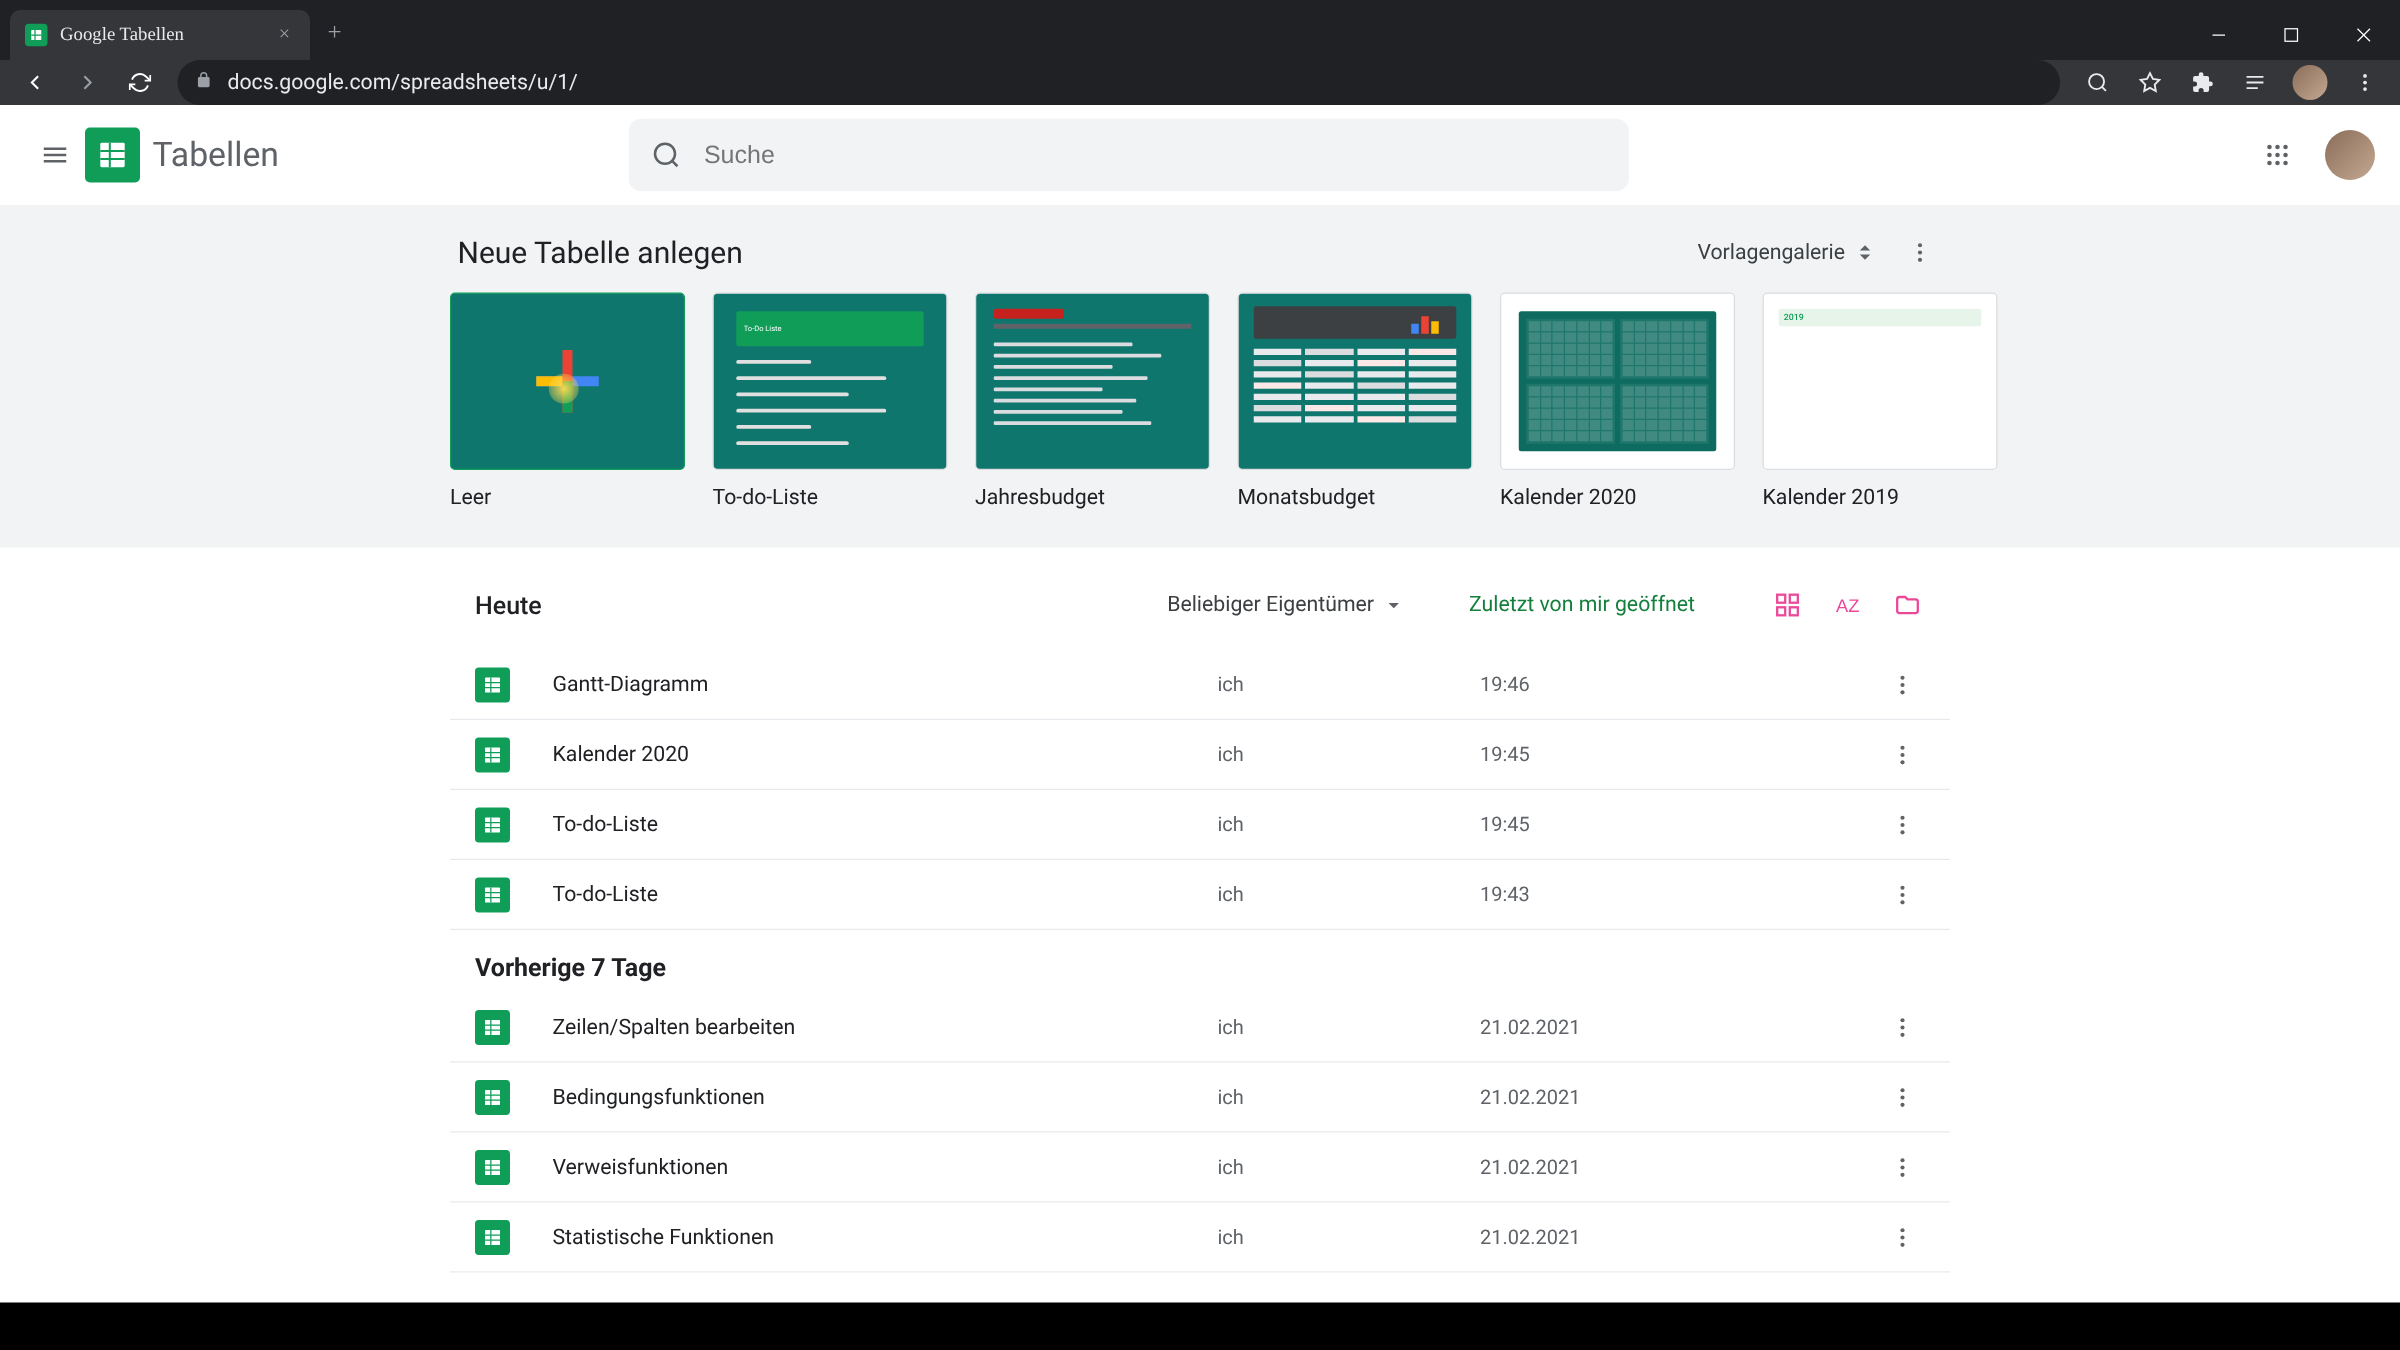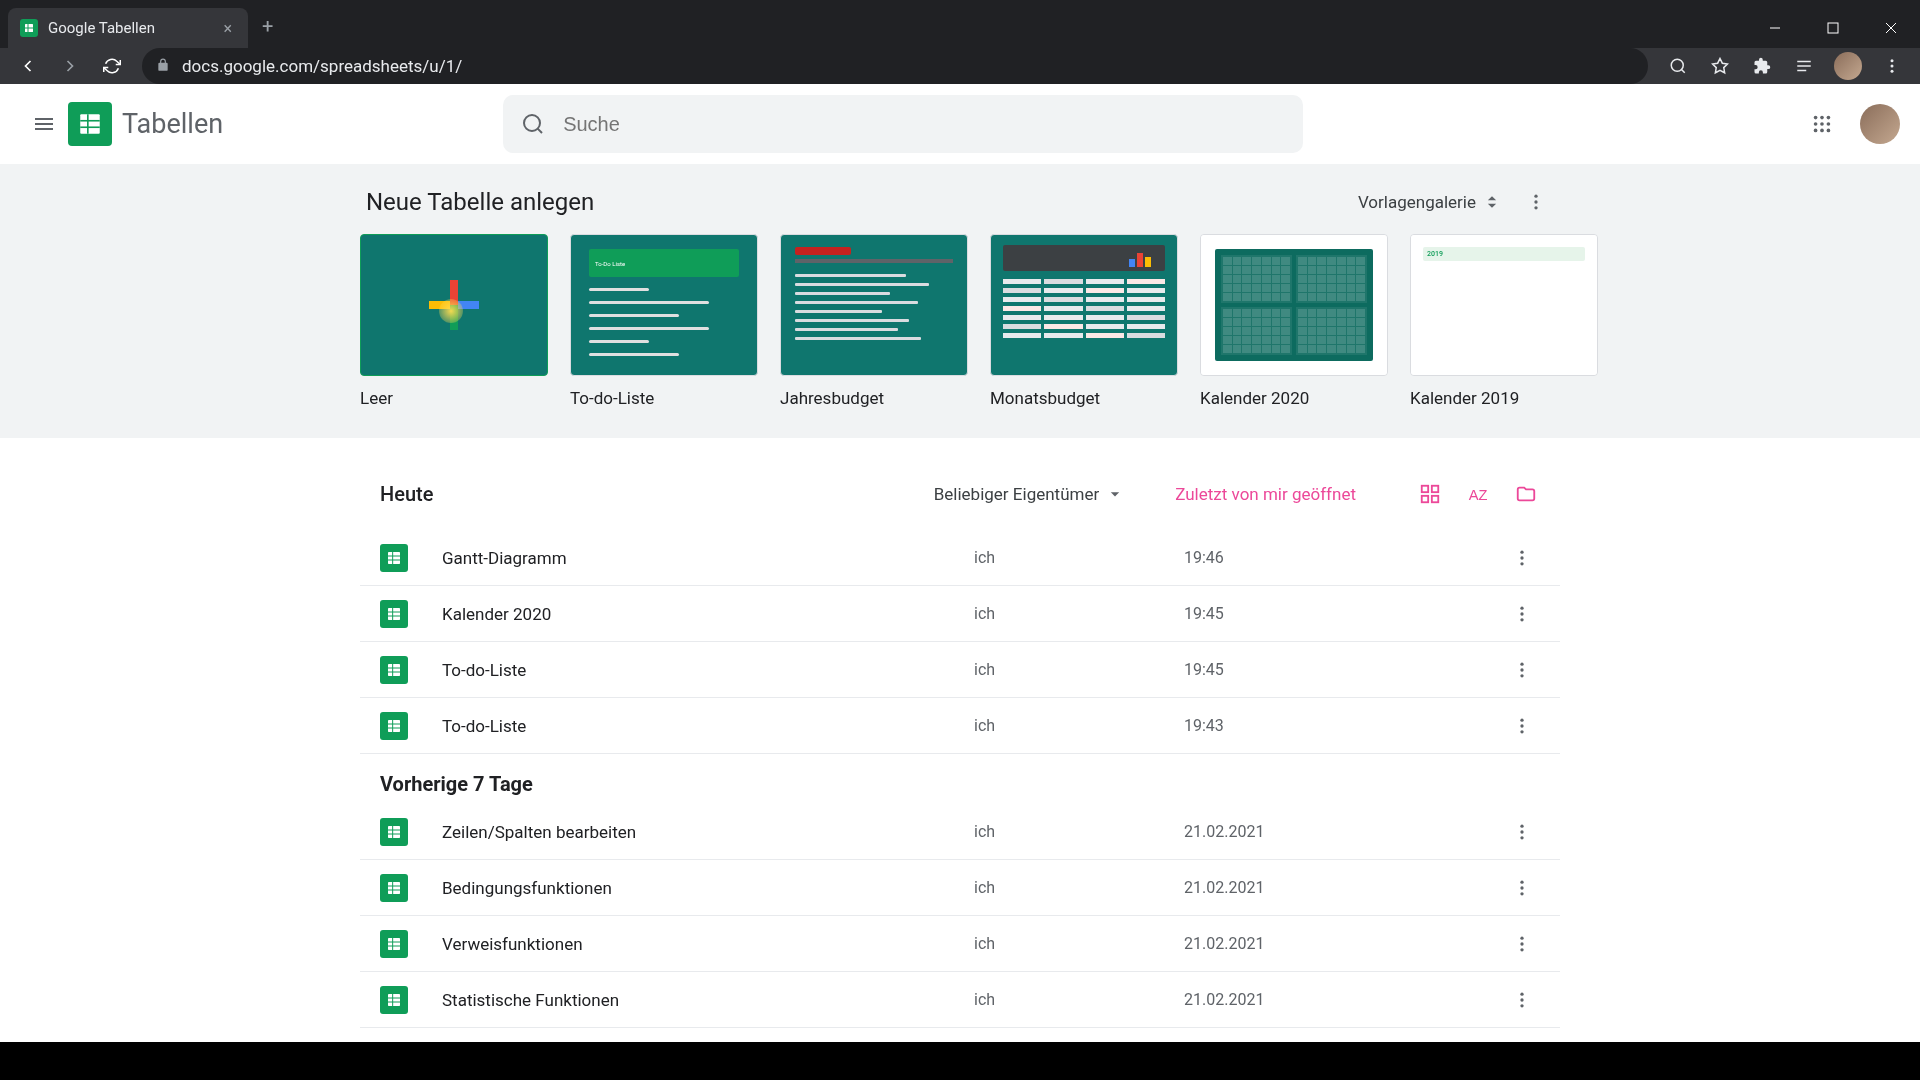--- a/index.html
+++ b/index.html
@@ -1,19 +1,19 @@
 <!DOCTYPE html>
 <html><head>
 <meta charset="utf-8">
 <style>
 * { margin: 0; padding: 0; box-sizing: border-box; }
 body { font-family: "Google Sans", Roboto, Arial, sans-serif; background: #fff; overflow: hidden; width: 1920px; height: 1080px; }
 
 
-.browser-tabs { background: #202124; height: 48px; display: flex; align-items: flex-end; padding-left: 8px; }
+.browser-tabs { background: #202124; height: 48px; display: flex; align-items: flex-end; padding-left: 8px; font-family: Liberation Serif, serif; }
 .tab { background: #35363a; color: #e8eaed; height: 40px; display: flex; align-items: center; padding: 0 12px; border-radius: 8px 8px 0 0; font-size: 15px; min-width: 240px; position: relative; }
 .tab-favicon { width: 18px; height: 18px; background: #0f9d58; border-radius: 3px; margin-right: 10px; display: flex; align-items: center; justify-content: center; }
 .tab-favicon svg { width: 12px; height: 12px; }
 .tab-close { margin-left: auto; color: #9aa0a6; cursor: pointer; font-size: 16px; padding: 2px 4px; }
 .new-tab { color: #9aa0a6; padding: 10px 14px; cursor: pointer; font-size: 20px; }
 .window-controls { margin-left: auto; display: flex; align-items: center; height: 40px; }
 .win-btn { width: 58px; height: 40px; display: flex; align-items: center; justify-content: center; color: #fff; cursor: pointer; }
 .win-btn svg { width: 12px; height: 12px; }
 
 .browser-toolbar { background: #35363a; height: 36px; display: flex; align-items: center; padding: 0 10px; gap: 6px; }
@@ -86,26 +86,26 @@
 .thumb-cal-month span { background: rgba(255,255,255,0.15); }
 
 .thumb-cal2019 { width: 100%; height: 100%; padding: 12px; background: #fff; }
 .thumb-cal2019-header { height: 14px; background: #e6f4ea; margin-bottom: 6px; border-radius: 2px; display: flex; align-items: center; padding: 0 4px; }
 .thumb-cal2019-header span { font-size: 7px; color: #0f9d58; font-weight: 500; }
 .thumb-cal2019-grid { display: grid; grid-template-columns: repeat(3,1fr); gap: 6px; }
 .thumb-cal2019-month { display: grid; grid-template-columns: repeat(7,1fr); grid-template-rows: repeat(5,1fr); gap: 1px; }
 .thumb-cal2019-month span { background: #e8eaed; }
 
 
-.docs-section { max-width: 1240px; margin: 0 auto; padding: 42px 20px 0; }
+.docs-section { max-width: 1240px; margin: 0 auto; padding: 32px 20px 0; }
 .docs-header { display: flex; align-items: center; padding: 0 20px 8px; }
 .section-label { font-size: 20px; color: #202124; font-weight: 500; }
 .owner-filter { margin-left: auto; display: flex; align-items: center; gap: 6px; cursor: pointer; color: #3c4043; font-size: 17px; margin-right: 50px; }
 .owner-filter svg { width: 20px; height: 20px; color: #5f6368; }
-.sort-label { color: #ec4899; font-size: 17px; margin-right: 60px; }
+.sort-label { color: #15803d; font-size: 17px; margin-right: 60px; }
 .view-controls { display: flex; gap: 20px; }
 .view-btn { width: 28px; height: 28px; display: flex; align-items: center; justify-content: center; cursor: pointer; color: #ec4899; }
 
 .doc-list { margin-top: 14px; }
 .doc-row { display: flex; align-items: center; height: 56px; padding: 0 20px; border-bottom: 1px solid #e8eaed; cursor: pointer; }
 .doc-icon { width: 28px; height: 28px; background: #0f9d58; border-radius: 3px; display: flex; align-items: center; justify-content: center; margin-right: 34px; }
 .doc-icon svg { width: 16px; height: 16px; }
 .doc-name { flex: 1; font-size: 17px; color: #202124; }
 .doc-owner { width: 210px; font-size: 16px; color: #5f6368; }
 .doc-date { width: 320px; font-size: 16px; color: #5f6368; }

